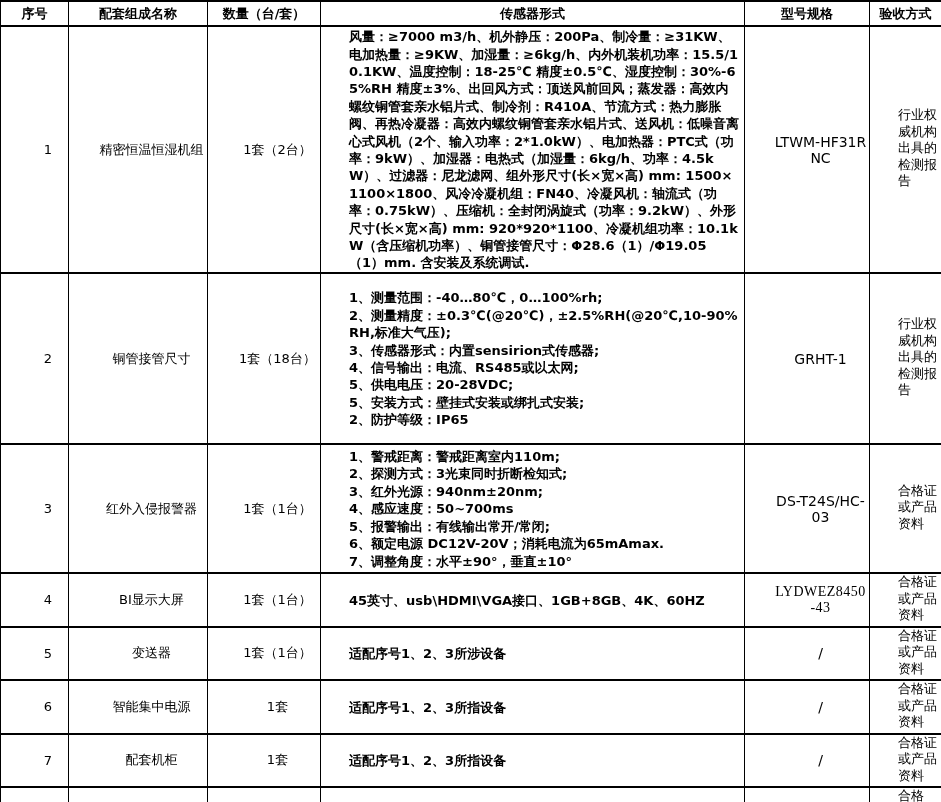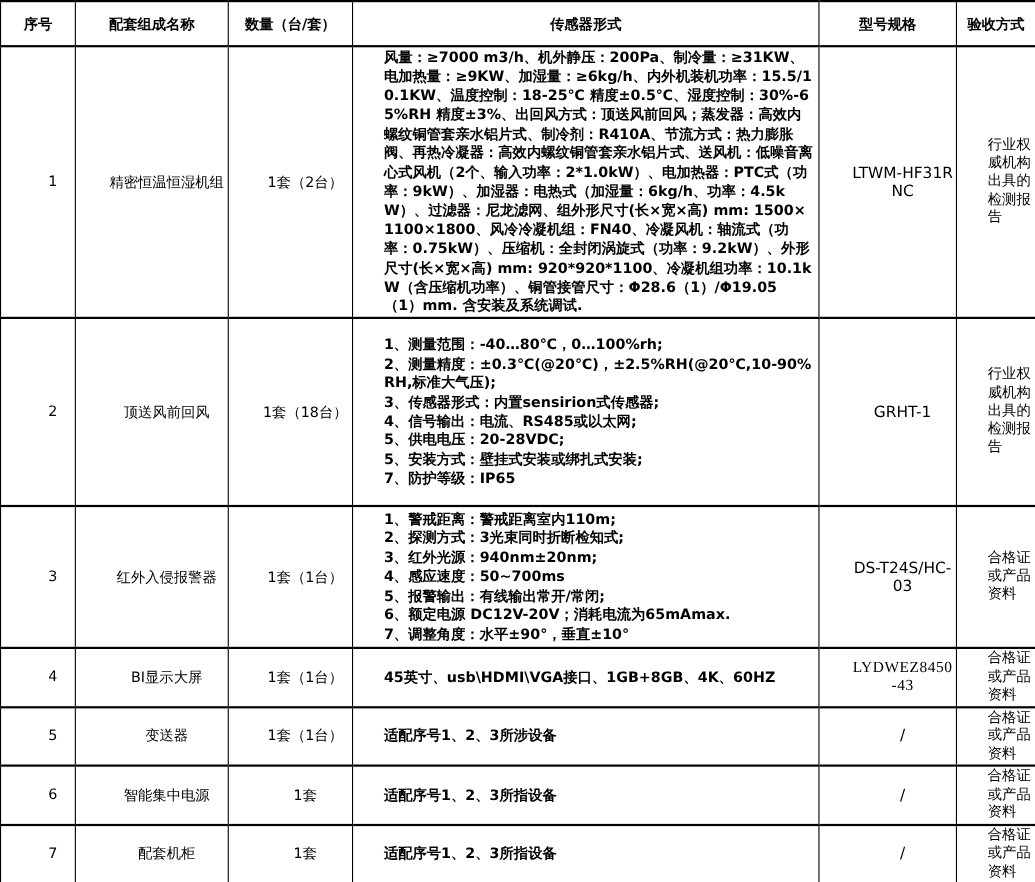--- a/index.html
+++ b/index.html
@@ -18,21 +18,21 @@
     border:1px solid #000;
     border-top:2px solid #000;
     border-bottom:2px solid #000;
     overflow:hidden;
     vertical-align:middle;
     box-sizing:border-box;
     padding-left:28px;
   }
   .spec { border:1px solid #000; }
   .spec thead th {
-    height:41px;
+    height:25px;
     font-size:13px;
     font-weight:bold;
     text-align:center;
     padding:0 2px;
   }
   .c-no, .c-name, .c-qty {
     text-align:center;
     font-size:13px;
     font-weight:normal;
   }
@@ -93,30 +93,30 @@
         <td class="c-name">精密恒温恒湿机组</td>
         <td class="c-qty">1套（2台）</td>
         <td class="c-spec v-top">
           <div class="spec-line">风量：≥7000 m3/h、机外静压：200Pa、制冷量：≥31KW、电加热量：≥9KW、加湿量：≥6kg/h、内外机装机功率：15.5/10.1KW、温度控制：18-25℃ 精度±0.5℃、湿度控制：30%-65%RH 精度±3%、出回风方式：顶送风前回风；蒸发器：高效内螺纹铜管套亲水铝片式、制冷剂：R410A、节流方式：热力膨胀阀、再热冷凝器：高效内螺纹铜管套亲水铝片式、送风机：低噪音离心式风机（2个、输入功率：2*1.0kW）、电加热器：PTC式（功率：9kW）、加湿器：电热式（加湿量：6kg/h、功率：4.5kW）、过滤器：尼龙滤网、组外形尺寸(长×宽×高) mm: 1500×1100×1800、风冷冷凝机组：FN40、冷凝风机：轴流式（功率：0.75kW）、压缩机：全封闭涡旋式（功率：9.2kW）、外形尺寸(长×宽×高) mm: 920*920*1100、冷凝机组功率：10.1kW（含压缩机功率）、铜管接管尺寸：Φ28.6（1）/Φ19.05（1）mm. 含安装及系统调试.</div>
         </td>
         <td class="c-model">LTWM-HF31RNC</td>
         <td class="c-accept">行业权威机构出具的检测报告</td>
       </tr>
       <tr style="height: 171px;">
         <td class="c-no">2</td>
-        <td class="c-name">顶送风前回风</td>
+        <td class="c-name">铜管接管尺寸</td>
         <td class="c-qty">1套（18台）</td>
         <td class="c-spec">
           <div class="spec-line">1、测量范围：-40…80℃，0…100%rh;</div>
           <div class="spec-line">2、测量精度：±0.3℃(@20℃)，±2.5%RH(@20℃,10-90%RH,标准大气压);</div>
           <div class="spec-line">3、传感器形式：内置sensirion式传感器;</div>
           <div class="spec-line">4、信号输出：电流、RS485或以太网;</div>
           <div class="spec-line">5、供电电压：20-28VDC;</div>
           <div class="spec-line">5、安装方式：壁挂式安装或绑扎式安装;</div>
-          <div class="spec-line">7、防护等级：IP65</div>
+          <div class="spec-line">2、防护等级：IP65</div>
         </td>
         <td class="c-model">GRHT-1</td>
         <td class="c-accept">行业权威机构出具的检测报告</td>
       </tr>
       <tr style="height: 129px;">
         <td class="c-no">3</td>
         <td class="c-name">红外入侵报警器</td>
         <td class="c-qty">1套（1台）</td>
         <td class="c-spec">
           <div class="spec-line">1、警戒距离：警戒距离室内110m;</div>

